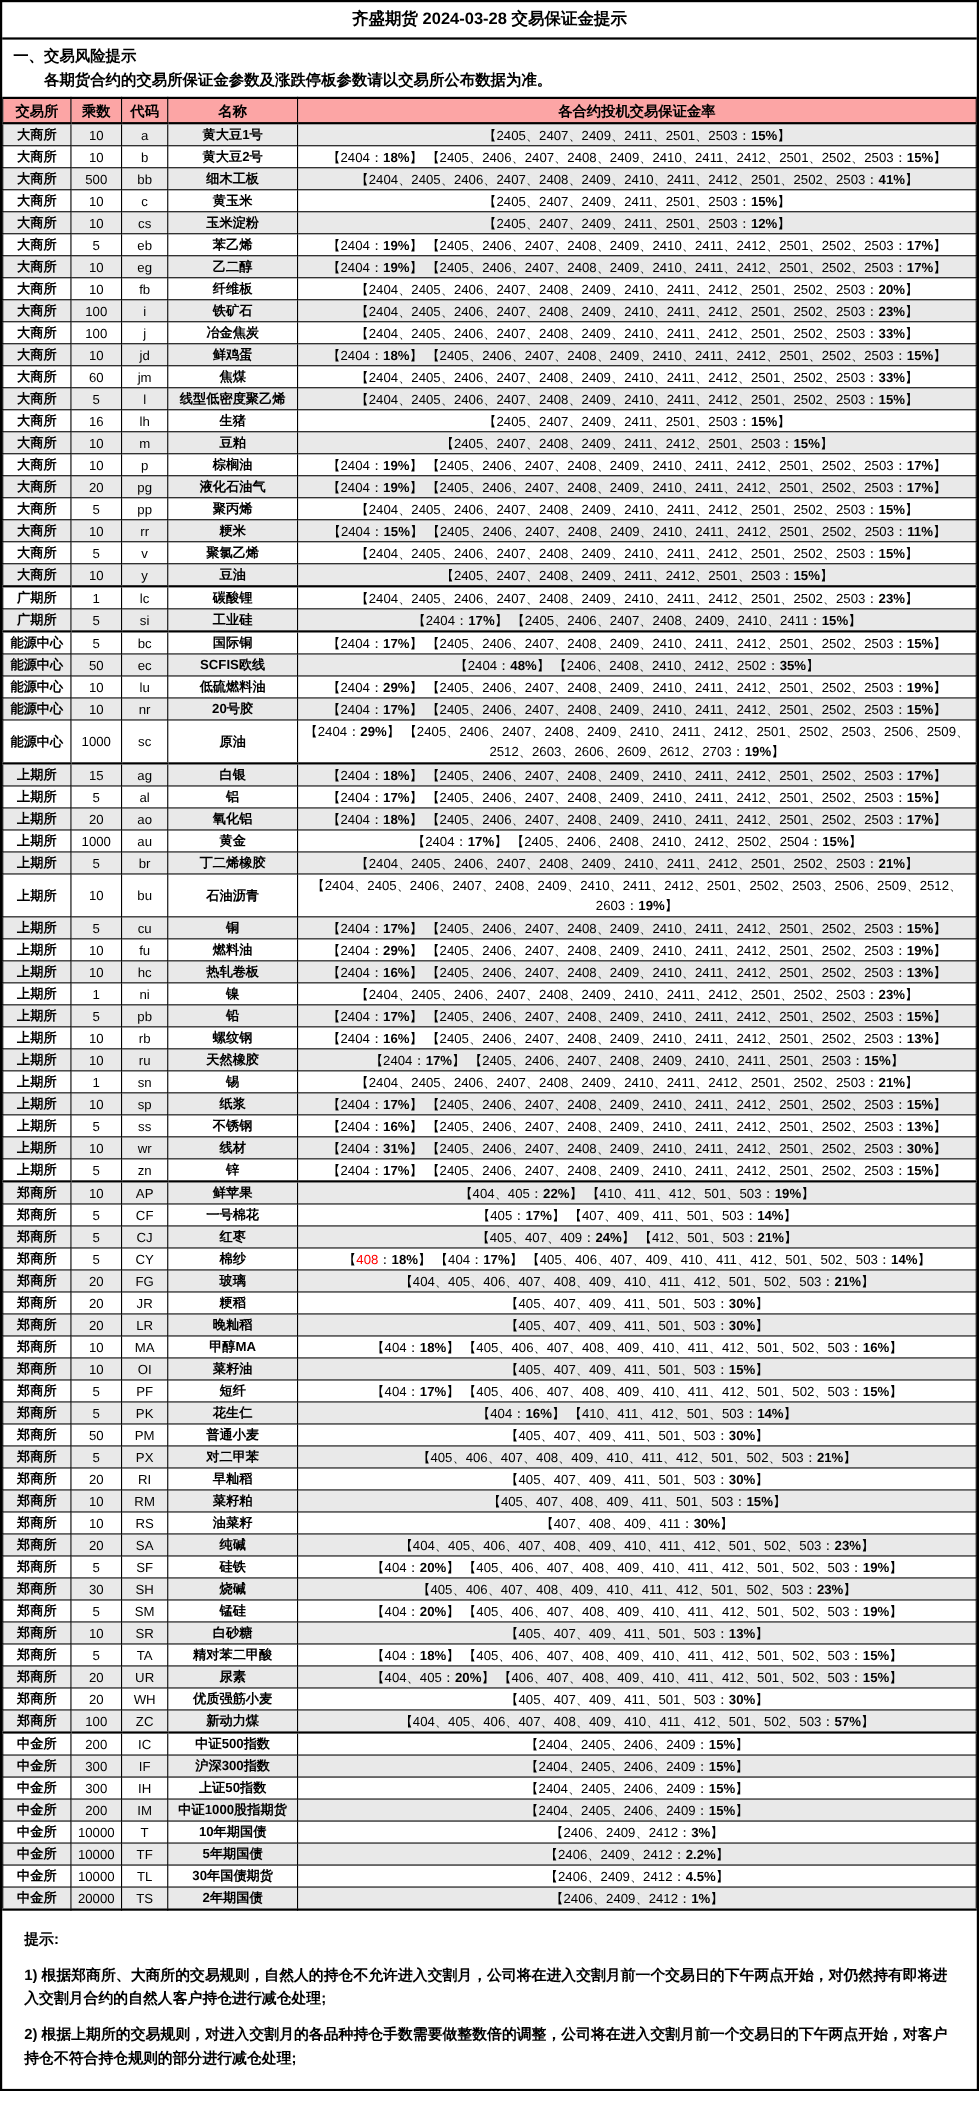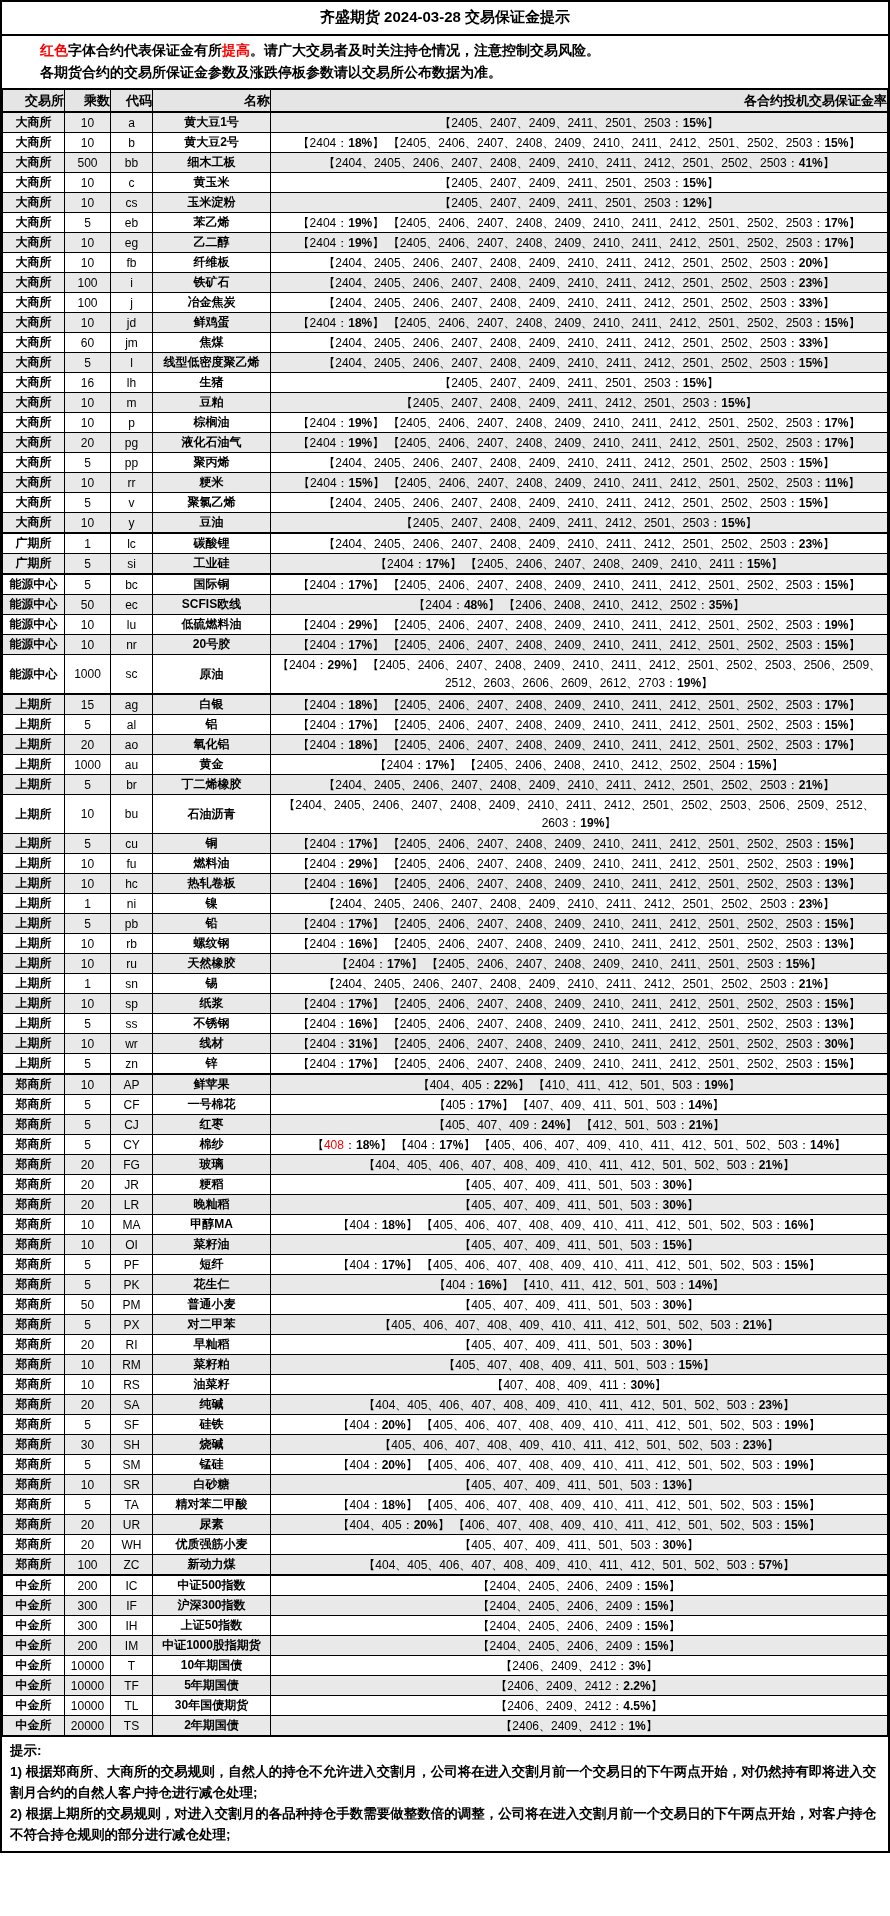--- a/index.html
+++ b/index.html
@@ -4,39 +4,39 @@
 <style>
   html,body{margin:0;padding:0;background:#fff;}
   body{width:890px;font-family:"Liberation Sans","DejaVu Sans",sans-serif;color:#000;}
   .sheet{width:886px;border:2px solid #000;background:#fff;}
   .doc-title{text-align:center;font-weight:bold;font-size:15px;padding:6px 0 7px;border-bottom:2px solid #000;}
   .intro{padding:3px 10px 5px;font-size:14px;font-weight:bold;line-height:22px;}
   .intro p{margin:0;}
   .intro p.indent{text-indent:2em;}
   .red{color:#ff0000;}
   table.margin-table{width:100%;border-collapse:collapse;border-top:2px solid #000;border-bottom:2px solid #000;table-layout:fixed;}
-  table.margin-table th{border:1px solid #000;border-bottom:2px solid #000;font-size:13px;font-weight:bold;height:21px;background:#e5e5e5;padding:0;text-align:right;}
+  table.margin-table th{border:1px solid #000;border-bottom:2px solid #000;font-size:13px;font-weight:bold;height:21px;background:#fca5a5;padding:0;}
   table.margin-table td{border:1px solid #000;font-size:12px;text-align:center;padding:0 2px;height:19px;overflow:hidden;}
   td.c-ex,td.c-name{font-weight:bold;}
   td.c-margin{text-align:left;padding:0 5px;font-weight:normal;line-height:18px;}
   td.c-margin b{font-weight:bold;}
   tr.s{background:#e9e9e9;}
   tr.g td{border-top:2px solid #000;}
   tr.tall td{height:38px;}
   .notes{padding:3px 8px 6px;font-size:13.5px;font-weight:bold;line-height:21px;}
-  .notes p{margin:0;}
+  .notes p{margin:12px;}
 </style>
 </head>
 <body>
 
 <div class="sheet">
   <div class="doc-title">齐盛期货 2024-03-28 交易保证金提示</div>
 
   <div class="intro">
-    <p class="indent"><span class="red">红色</span><span>字体合约代表保证金有所</span><span class="red">提高</span><span>。请广大交易者及时关注持仓情况，注意控制交易风险。</span></p>
+    <p>一、交易风险提示</p>
     <p class="indent">各期货合约的交易所保证金参数及涨跌停板参数请以交易所公布数据为准。</p>
   </div>
 
   <table class="margin-table">
     <colgroup>
       <col style="width:62px">
         <col style="width:46px">
         <col style="width:42px">
         <col style="width:118px">
         <col>

